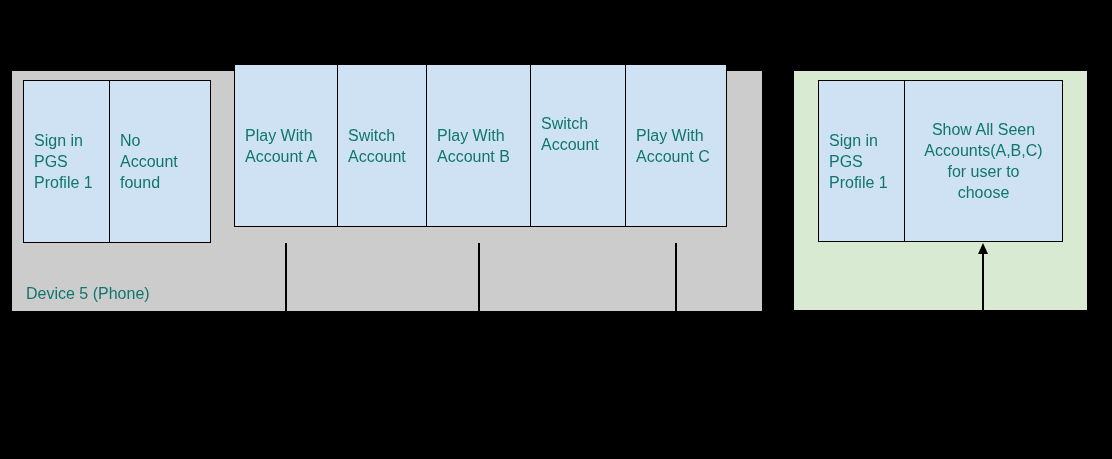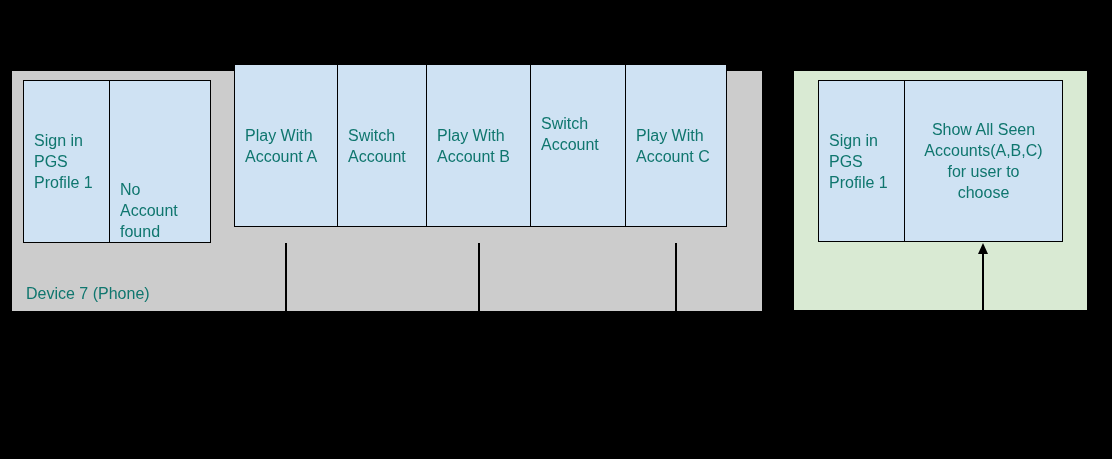--- a/index.html
+++ b/index.html
@@ -69,21 +69,21 @@
 
   <div class="container gray" style="left:12px; top:71px; width:750px; height:240px;">
   </div>
 
   <div class="group" style="left:23px; top:80px; height:163px;">
     <div class="cell" style="width:87px;">
       <span class="cell-text">Sign in
 PGS
 Profile 1</span>
     </div>
-    <div class="cell" style="width:101px;align-items:flex-end;">
+    <div class="cell" style="width:101px;">
       <span class="cell-text">No
 Account
 found</span>
     </div>
   </div>
 
   <div class="group" style="left:234px; top:64px; height:163px;">
     <div class="cell" style="width:104px;">
       <span class="cell-text">Play With
 Account A</span>
@@ -103,21 +103,21 @@
     <div class="cell" style="width:101px;">
       <span class="cell-text">Play With
 Account C</span>
     </div>
   </div>
 
   <div class="connector" style="left:285px; top:243px; height:68px;"></div>
   <div class="connector" style="left:478px; top:243px; height:68px;"></div>
   <div class="connector" style="left:675px; top:243px; height:68px;"></div>
 
-  <div class="device-label" style="left:26px; top:284px;">Device 7 (Phone)</div>
+  <div class="device-label" style="left:26px; top:284px;">Device 5 (Phone)</div>
 
   <div class="container green" style="left:794px; top:71px; width:293px; height:239px;">
   </div>
 
   <div class="group" style="left:818px; top:80px; height:162px;">
     <div class="cell" style="width:87px;">
       <span class="cell-text">Sign in
 PGS
 Profile 1</span>
     </div>

